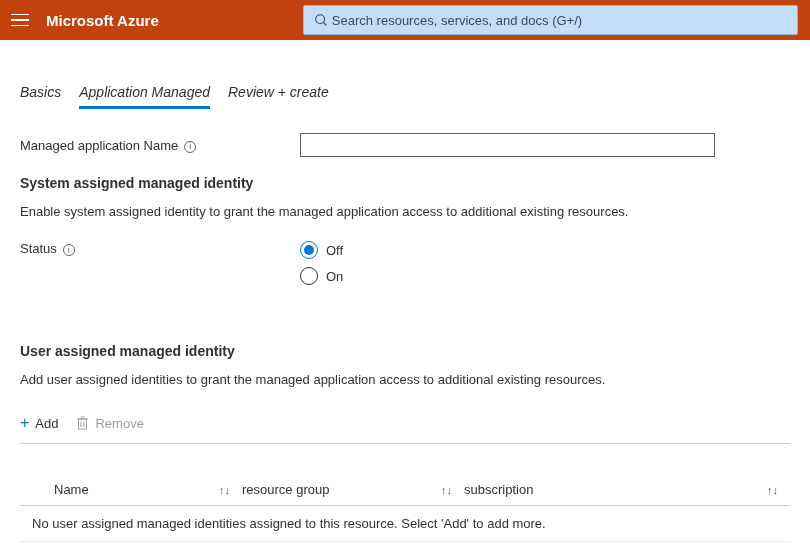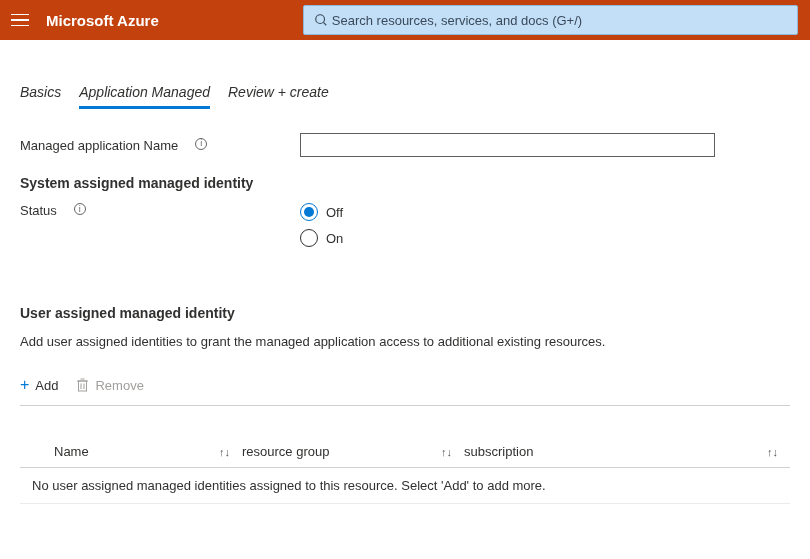--- a/index.html
+++ b/index.html
@@ -75,22 +75,22 @@
   }
   .form-row {
     display: flex;
     align-items: center;
     margin-bottom: 18px;
   }
   .row-label {
     width: 280px;
     font-size: 13px;
     display: flex;
-    align-items: flex-start;
-    gap: 17px;
+    align-items: flex-end;
+    gap: 6px;
   }
   .info-icon {
     width: 12px; height: 12px;
     border: 1px solid #666;
     border-radius: 50%;
     display: inline-flex; align-items: center; justify-content: center;
     font-size: 9px; color: #666;
     line-height: 1;
   }
   .text-input {
@@ -204,20 +204,21 @@
 
   <div class="form-row">
     <div class="row-label">
       <span>Managed application Name</span>
       <span class="info-icon">i</span>
     </div>
     <input class="text-input" type="text" value="" style="">
   </div>
 
   <div class="section-head">System assigned managed identity</div>
+  <div class="section-desc">Enable system assigned identity to grant the managed application access to additional existing resources.</div>
 
   <div class="form-row" style="align-items:flex-start">
     <div class="row-label">
       <span>Status</span>
       <span class="info-icon">i</span>
     </div>
     <div class="radio-group">
       <label class="radio-item">
         <span class="radio-circle checked">
             <span class="radio-dot"></span>

